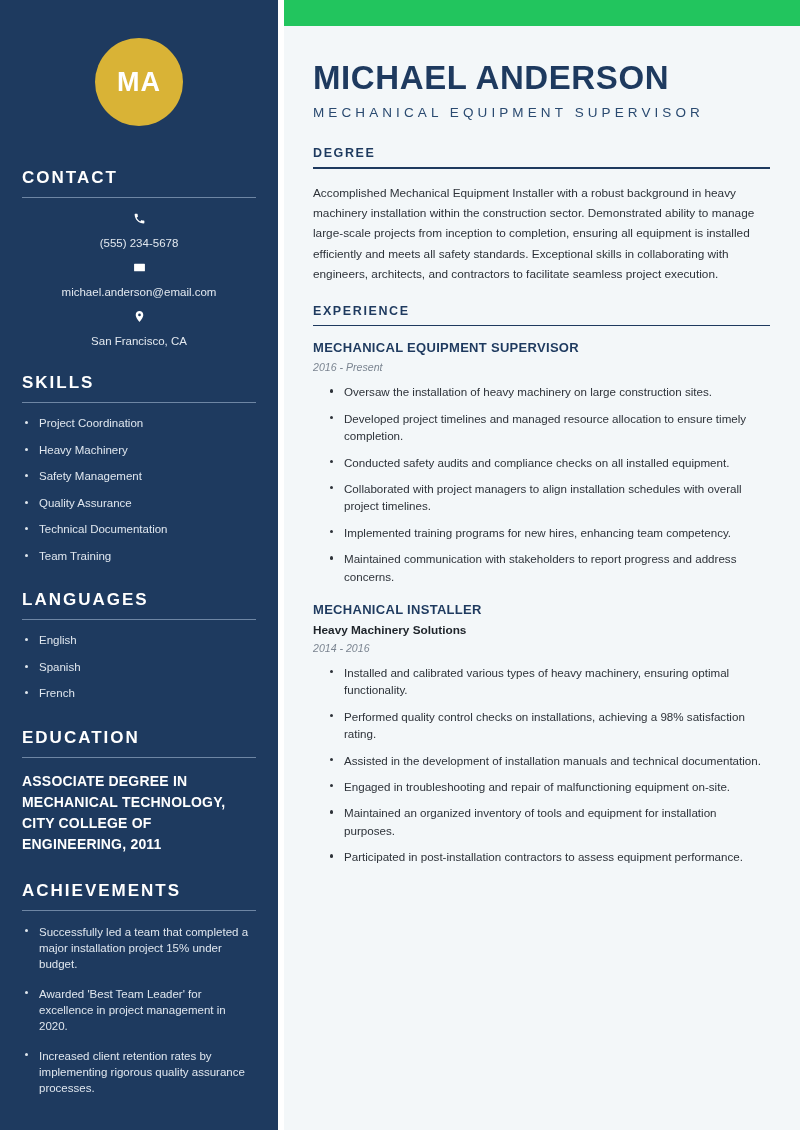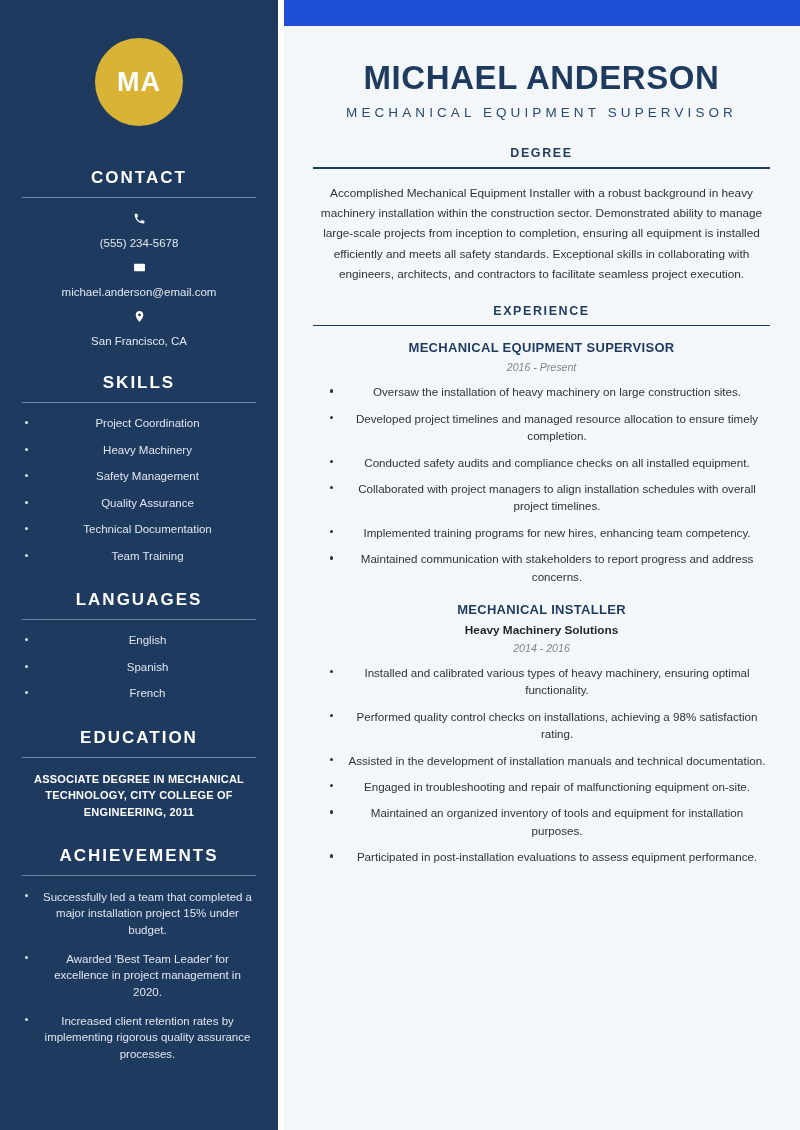--- a/index.html
+++ b/index.html
@@ -4,23 +4,22 @@
 <style>
   * { margin:0; padding:0; box-sizing:border-box; }
   html, body {
     width:800px; height:1130px;
     font-family:"Liberation Sans", sans-serif;
     background:#ffffff;
   }
   .resume {
     width:800px; height:1130px;
     display:flex;
-    background:#1d4ed8;
+    background:#22c55e;
     position:relative;
-    text-align:center;
   }
 
   
   .sidebar {
     width:278px;
     flex:0 0 278px;
     background:#1e3a5f;
     padding:0 22px;
     color:#ffffff;
     position:relative;
@@ -84,21 +83,21 @@
   ul.side-list li::before {
     content:"";
     position:absolute;
     left:3px; top:5px;
     width:3px; height:3px;
     border-radius:50%;
     background:#dfe6ee;
   }
 
   .edu-text {
-    font-size:11px;
+    font-size:14px;
     font-weight:bold;
     line-height:1.5;
     color:#ffffff;
     letter-spacing:0.2px;
     margin-top:12px;
   }
 
   ul.ach-list li { margin-bottom:13px; line-height:1.42; }
 
   
@@ -298,19 +297,19 @@
       <div class="job">
         <div class="job-title">MECHANICAL INSTALLER</div>
         <div class="job-company">Heavy Machinery Solutions</div>
         <div class="job-dates">2014 - 2016</div>
         <ul class="job-list">
           <li>Installed and calibrated various types of heavy machinery, ensuring optimal functionality.</li>
           <li>Performed quality control checks on installations, achieving a 98% satisfaction rating.</li>
           <li>Assisted in the development of installation manuals and technical documentation.</li>
           <li>Engaged in troubleshooting and repair of malfunctioning equipment on-site.</li>
           <li>Maintained an organized inventory of tools and equipment for installation purposes.</li>
-          <li>Participated in post-installation evaluations to assess equipment performance.</li>
+          <li>Participated in post-installation contractors to assess equipment performance.</li>
         </ul>
       </div>
     </section>
 
   </main>
 </div>
 
 </body></html>

